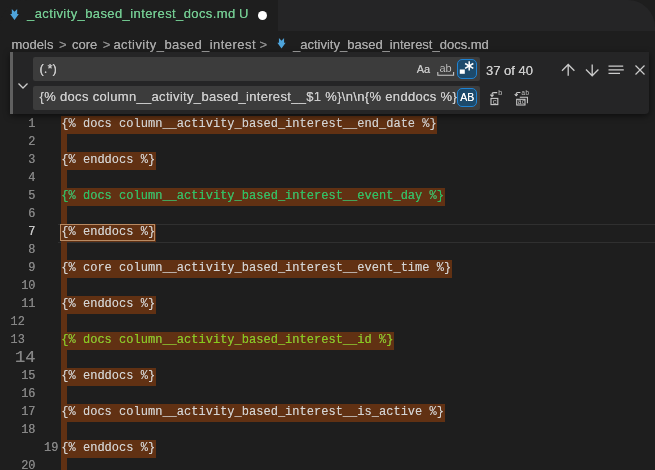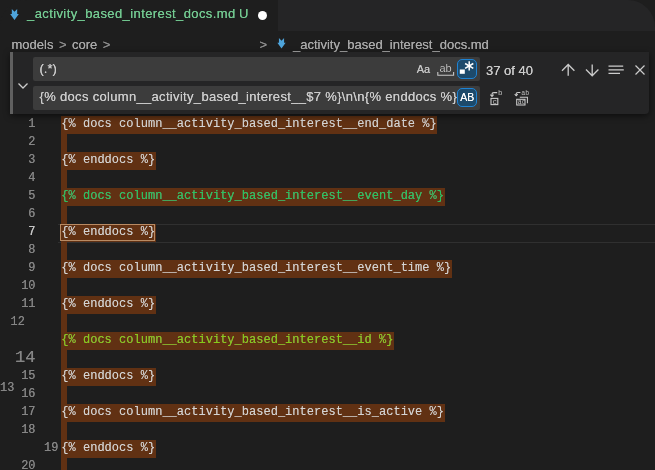--- a/index.html
+++ b/index.html
@@ -19,20 +19,21 @@
     <path d="M1.7 0 L4.5 2.9 L7.3 0 L7.3 5.1 L9 5.1 L4.5 11.5 L0 5.1 L1.7 5.1 Z" fill="#4EA4DB"></path>
   </svg>
   <div class="abs" style="left:27px;top:6.3px;font-size:13px;letter-spacing:.4px;color:#73c991;transform:translateZ(0);">_activity_based_interest_docs.md</div>
   <div class="abs" style="left:239px;top:6.3px;font-size:13px;color:#73c991;transform:translateZ(0);">U</div>
   <div class="abs" style="left:258px;top:10.5px;width:9.3px;height:9.3px;border-radius:50%;background:#ffffff;"></div>
 
   <div class="abs" style="left:11.5px;top:36.6px;font-size:13px;color:#a9a9a9;">models</div>
   <div class="abs" style="left:59px;top:36.6px;font-size:13px;color:#8c8c8c;">&gt;</div>
   <div class="abs" style="left:72px;top:36.6px;font-size:13px;color:#a9a9a9;">core</div>
   <div class="abs" style="left:102.7px;top:36.6px;font-size:13px;color:#8c8c8c;">&gt;</div>
+  <div class="abs" style="left:113.4px;top:36.6px;font-size:13px;letter-spacing:.45px;color:#a9a9a9;">activity_based_interest</div>
   <div class="abs" style="left:259.5px;top:36.6px;font-size:13px;color:#8c8c8c;">&gt;</div>
   <svg class="abs" style="left:276.5px;top:37.5px;" width="9" height="11" viewBox="0 0 9 12">
     <path d="M1.7 0 L4.5 2.9 L7.3 0 L7.3 5.1 L9 5.1 L4.5 11.5 L0 5.1 L1.7 5.1 Z" fill="#4EA4DB"></path>
   </svg>
   <div class="abs" style="left:293px;top:36.6px;font-size:13px;color:#a9a9a9;">_activity_based_interest_docs.md</div>
 
   <div id="editor" class="abs" style="left:0;top:116px;width:655px;height:354px;">
     <div class="abs mono" style="left:0;top:2.3px;width:35.5px;text-align:right;font-size:11.9px;line-height:12px;color:#858585;">1</div>
     <div class="abs" style="left:60.8px;top:0px;width:376.6px;height:18px;background:#613113;"></div>
     <div class="abs mono" style="left:61.3px;top:-1.3px;height:18px;line-height:18px;font-size:12.04px;color:#d4d4d4;text-shadow:0 0 0.4px rgba(212,212,212,0.55);white-space:pre;">{% docs column__activity_based_interest__end_date %}</div>
@@ -50,29 +51,29 @@
     <div class="abs" style="left:60.9px;top:90px;width:6.5px;height:18px;background:#613113;"></div>
     <div class="abs" style="left:58px;top:107.5px;width:597px;height:19px;border-top:1px solid #303030;border-bottom:1px solid #303030;"></div>
     <div class="abs mono" style="left:0;top:110.3px;width:35.5px;text-align:right;font-size:11.9px;line-height:12px;color:#c6c6c6;">7</div>
     <div class="abs" style="left:60.8px;top:108px;width:94.83px;height:18px;background:#613113;"></div>
     <div class="abs mono" style="left:61.3px;top:106.7px;height:18px;line-height:18px;font-size:12.04px;color:#d4d4d4;text-shadow:0 0 0.4px rgba(212,212,212,0.55);white-space:pre;">{% enddocs %}</div>
     <div class="abs" style="left:60.2px;top:107.5px;width:94.5px;height:17.5px;border:1px solid #b88a63;"></div>
     <div class="abs mono" style="left:0;top:128.3px;width:35.5px;text-align:right;font-size:11.9px;line-height:12px;color:#858585;">8</div>
     <div class="abs" style="left:60.9px;top:126px;width:6.5px;height:18px;background:#613113;"></div>
     <div class="abs mono" style="left:0;top:146.3px;width:35.5px;text-align:right;font-size:11.9px;line-height:12px;color:#858585;">9</div>
     <div class="abs" style="left:60.8px;top:144px;width:391.05px;height:18px;background:#613113;"></div>
-    <div class="abs mono" style="left:61.3px;top:142.7px;height:18px;line-height:18px;font-size:12.04px;color:#d4d4d4;text-shadow:0 0 0.4px rgba(212,212,212,0.55);white-space:pre;">{% docs column__activity_based_interest__event_time %}</div>
+    <div class="abs mono" style="left:61.3px;top:142.7px;height:18px;line-height:18px;font-size:12.04px;color:#d4d4d4;text-shadow:0 0 0.4px rgba(212,212,212,0.55);white-space:pre;">{% core column__activity_based_interest__event_time %}</div>
     <div class="abs mono" style="left:0;top:164.3px;width:35.5px;text-align:right;font-size:11.9px;line-height:12px;color:#858585;">10</div>
     <div class="abs" style="left:60.9px;top:162px;width:6.5px;height:18px;background:#613113;"></div>
     <div class="abs mono" style="left:0;top:182.3px;width:35.5px;text-align:right;font-size:11.9px;line-height:12px;color:#858585;">11</div>
     <div class="abs" style="left:60.8px;top:180px;width:94.83px;height:18px;background:#613113;"></div>
     <div class="abs mono" style="left:61.3px;top:178.7px;height:18px;line-height:18px;font-size:12.04px;color:#d4d4d4;text-shadow:0 0 0.4px rgba(212,212,212,0.55);white-space:pre;">{% enddocs %}</div>
     <div class="abs mono" style="left:0;top:200.3px;width:35.5px;font-size:11.9px;line-height:12px;color:#858585;">12</div>
     <div class="abs" style="left:60.9px;top:198px;width:6.5px;height:18px;background:#613113;"></div>
-    <div class="abs mono" style="left:0;top:218.3px;width:35.5px;text-align:left;font-size:11.9px;line-height:12px;color:#858585;margin-top:48px;">13</div>
+    <div class="abs mono" style="left:0;top:218.3px;width:35.5px;text-align:center;font-size:11.9px;line-height:12px;color:#858585;">13</div>
     <div class="abs" style="left:60.8px;top:216px;width:333.25px;height:18px;background:#613113;"></div>
     <div class="abs mono" style="left:61.3px;top:214.7px;height:18px;line-height:18px;font-size:12.04px;color:#84cc16;text-shadow:0 0 0.4px rgba(212,212,212,0.55);white-space:pre;">{% docs column__activity_based_interest__id %}</div>
     <div class="abs mono" style="left:0;top:236.3px;width:35.5px;text-align:right;font-size:17px;line-height:12px;color:#858585;font-family:Liberation Mono, monospace;">14</div>
     <div class="abs" style="left:60.9px;top:234px;width:6.5px;height:18px;background:#613113;"></div>
     <div class="abs mono" style="left:0;top:254.3px;width:35.5px;text-align:right;font-size:11.9px;line-height:12px;color:#858585;">15</div>
     <div class="abs" style="left:60.8px;top:252px;width:94.83px;height:18px;background:#613113;"></div>
     <div class="abs mono" style="left:61.3px;top:250.7px;height:18px;line-height:18px;font-size:12.04px;color:#d4d4d4;text-shadow:0 0 0.4px rgba(212,212,212,0.55);white-space:pre;">{% enddocs %}</div>
     <div class="abs mono" style="left:0;top:272.3px;width:35.5px;text-align:right;font-size:11.9px;line-height:12px;color:#858585;">16</div>
     <div class="abs" style="left:60.9px;top:270px;width:6.5px;height:18px;background:#613113;"></div>
     <div class="abs mono" style="left:0;top:290.3px;width:35.5px;text-align:right;font-size:11.9px;line-height:12px;color:#858585;">17</div>
@@ -125,21 +126,21 @@
       <path d="M8.2 2.5 L8.2 13.7 M2 7.5 L8.2 13.7 L14.4 7.5" fill="none" stroke="#c9c9c9" stroke-width="1.35"></path>
     </svg>
     <svg class="abs" style="left:597.5px;top:10px;" width="16" height="16" viewBox="0 0 16 16">
       <path d="M0.5 4.2 L15.2 4.2 M0.5 7.8 L15.8 7.8 M0.5 11.4 L12 11.4" fill="none" stroke="#cccccc" stroke-width="1.3"></path>
     </svg>
     <svg class="abs" style="left:622px;top:10px;" width="16" height="16" viewBox="0 0 16 16">
       <path d="M3.5 3.5 L12.5 12.5 M12.5 3.5 L3.5 12.5" fill="none" stroke="#cccccc" stroke-width="1.2"></path>
     </svg>
 
     <div class="abs" style="left:23px;top:33.5px;width:446.5px;height:24px;background:#3c3c3c;border-radius:2px;"></div>
-    <div class="abs" style="left:29.5px;top:37px;font-size:13px;letter-spacing:.32px;color:#cccccc;white-space:pre;">{% docs column__activity_based_interest__$7 %}\n\n{% enddocs %}</div>
+    <div class="abs" style="left:29.5px;top:37px;font-size:13px;letter-spacing:.32px;color:#cccccc;white-space:pre;">{% docs column__activity_based_interest__$1 %}\n\n{% enddocs %}</div>
     <div class="abs" style="left:447.2px;top:35.7px;width:20px;height:19.5px;border-radius:5px;
          background:#1d4a6b;border:1.5px solid #1f83d3;font-size:10.5px;color:#ffffff;text-align:center;line-height:16.5px;transform:translateZ(0);">AB</div>
 
     <svg class="abs" style="left:478px;top:38px;" width="16" height="16" viewBox="0 0 16 16">
       <path d="M9.2 2.6 L6.0 2.6 C4.7 2.6 4.0 3.3 4.0 4.5 L4.0 5.8" fill="none" stroke="#cccccc" stroke-width="1.1"></path>
       <path d="M2.4 4.6 L4.0 6.4 L5.6 4.6" fill="none" stroke="#cccccc" stroke-width="1.1"></path>
       <text x="10" y="5.4" font-family="Liberation Mono, monospace" font-size="7.5" fill="#cccccc">b</text>
       <rect x="3.0" y="8.4" width="6.8" height="6.2" fill="none" stroke="#cccccc" stroke-width="1.1"></rect>
       <text x="4.4" y="13.6" font-family="Liberation Mono, monospace" font-size="7.5" fill="#cccccc">c</text>
     </svg>

